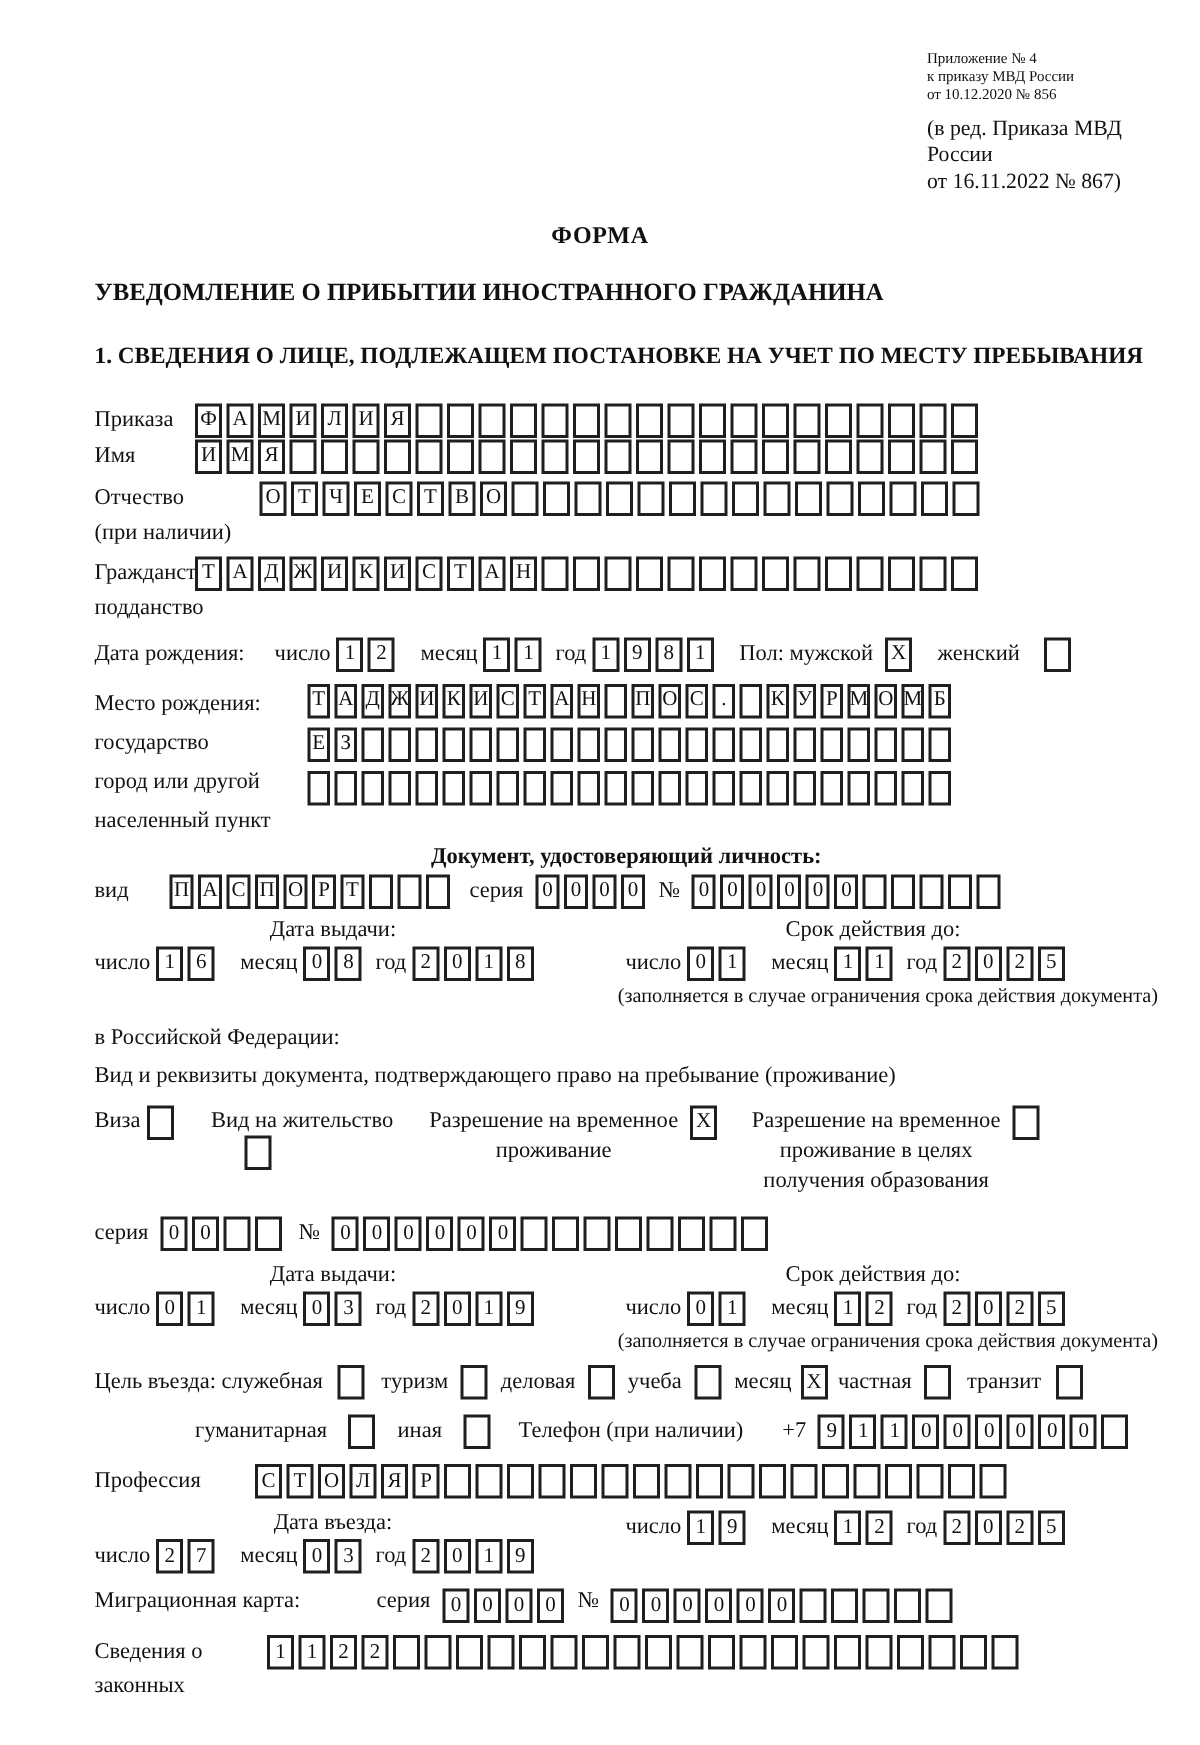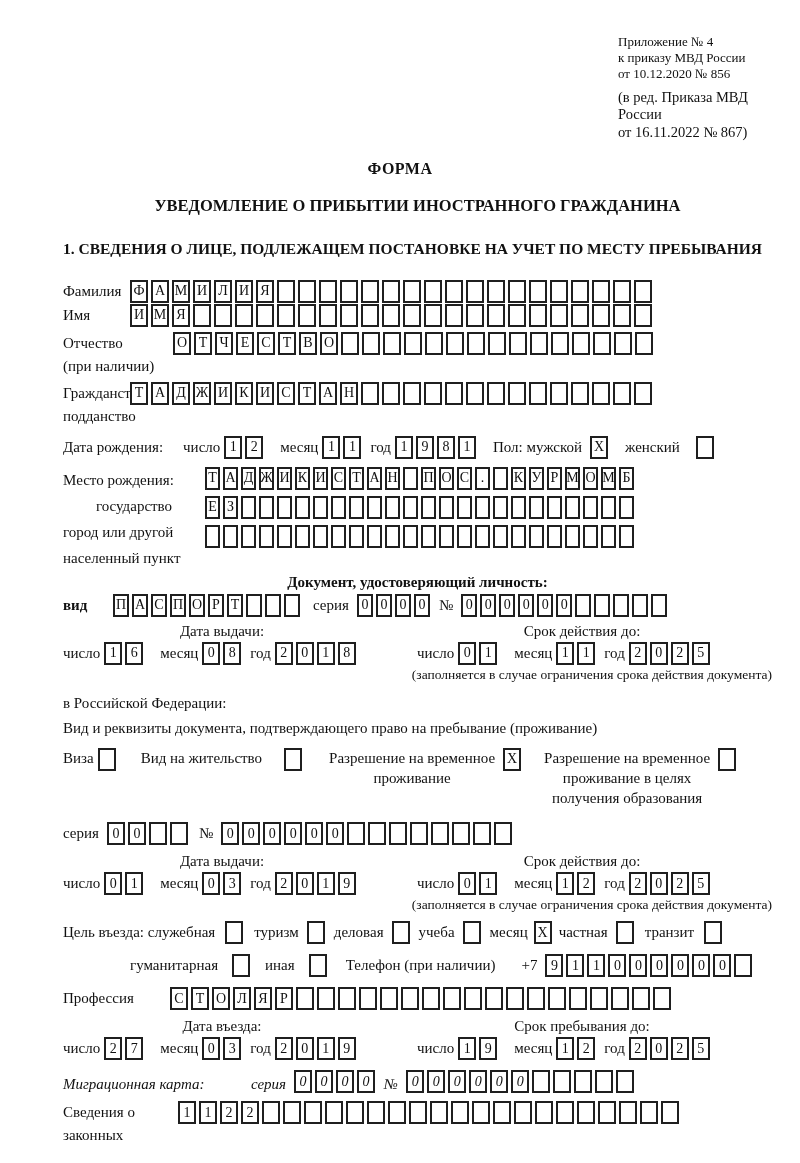--- a/index.html
+++ b/index.html
@@ -5,26 +5,26 @@
   * { margin:0; padding:0; box-sizing:border-box; }
   html,body { background:#fff; }
   body {
     width:800px; height:1163px; overflow:hidden;
     font-family:"Liberation Serif", serif;
     color:#111; font-size:15px;
   }
   .page { padding:34px 28px 0 63px; }
 
   
-  .appendix { margin-left:555px; line-height:1.22; font-size:13px; }
+  .appendix { margin-left:555px; line-height:1.22; font-size:10px; }
   .revision { margin-left:555px; margin-top:7px; line-height:1.22; font-size:14.5px; }
   .forma { text-align:center; margin-top:18px; padding-right:35px; font-weight:bold; font-size:16px; letter-spacing:.5px; }
 
   
-  .title { text-align:center; margin-top:16px; font-weight:bold; font-size:16.5px; line-height:1.45; }
+  .title { margin-top:16px; font-weight:bold; font-size:16.5px; line-height:1.45; }
   .blank-line { display:inline-block; width:58px; border-bottom:2px solid #333; height:14px; margin-left:10px; }
   .sect { margin-top:22px; font-weight:bold; font-size:15.5px; }
 
   
   .frow { display:flex; align-items:flex-start; }
   .lbl { flex:none; line-height:23px; }
   .lbl-lines div { line-height:23px; }
   .cells { display:flex; flex:none; }
   .cell {
     display:inline-flex; align-items:center; justify-content:center;
@@ -69,21 +69,21 @@
   </div>
   <div class="forma">ФОРМА</div>
 
   <div class="title">
     <div>УВЕДОМЛЕНИЕ О ПРИБЫТИИ ИНОСТРАННОГО ГРАЖДАНИНА</div>
   </div>
 
   <div class="sect">1. СВЕДЕНИЯ О ЛИЦЕ, ПОДЛЕЖАЩЕМ ПОСТАНОВКЕ НА УЧЕТ ПО МЕСТУ ПРЕБЫВАНИЯ</div>
 
   <div class="frow" style="margin-top:22px;">
-    <span class="lbl" style="width:67px;">Фамилия</span>
+    <span class="lbl" style="width:67px;">Приказа</span>
     <span class="cells">
         <span class="cell">Ф</span>
         <span class="cell">А</span>
         <span class="cell">М</span>
         <span class="cell">И</span>
         <span class="cell">Л</span>
         <span class="cell">И</span>
         <span class="cell">Я</span>
         <span class="cell"></span>
         <span class="cell"></span>
@@ -228,21 +228,21 @@
       </span>
     <span class="mr8" style="margin-left:14px;">женский</span>
     <span class="cells" style="margin-left:8px;">
         <span class="cell"></span>
       </span>
   </div>
 
   <div class="frow" style="margin-top:8px;">
     <span class="lbl lbl-lines" style="width:142px;">
       <div style="line-height:26px;">Место рождения:</div>
-      <div style="line-height:26px;text-align:center;">государство</div>
+      <div style="line-height:26px;">государство</div>
       <div style="line-height:26px;">город или другой</div>
       <div style="line-height:26px;">населенный пункт</div>
     </span>
     <span>
       <span class="cells bp" style="margin-bottom:6px;">
           <span class="cell">Т</span>
           <span class="cell">А</span>
           <span class="cell">Д</span>
           <span class="cell">Ж</span>
           <span class="cell">И</span>
@@ -317,21 +317,21 @@
           <span class="cell"></span>
           <span class="cell"></span>
           <span class="cell"></span>
         </span>
     </span>
   </div>
 
   <div style="text-align:center; font-weight:bold; margin-top:3px;">Документ, удостоверяющий личность:</div>
 
   <div class="frow inline t" style="margin-top:3px; align-items:center;">
-    <span style="width:50px;font-weight:bold;">вид</span>
+    <span style="width:50px;">вид</span>
     <span class="cells">
         <span class="cell">П</span>
         <span class="cell">А</span>
         <span class="cell">С</span>
         <span class="cell">П</span>
         <span class="cell">О</span>
         <span class="cell">Р</span>
         <span class="cell">Т</span>
         <span class="cell"></span>
         <span class="cell"></span>
@@ -413,21 +413,21 @@
     <div>Вид и реквизиты документа, подтверждающего право на пребывание (проживание)</div>
   </div>
 
   <div class="cbrow">
     <div class="cb">
       <span class="cbl">Виза</span>
       <span class="cells" style="margin-left:4px;">
           <span class="cell"></span>
         </span>
     </div>
-    <div class="cb" style="margin-left:22px;">
+    <div class="cb" style="margin-left:22px;flex-direction:column;">
       <span class="cbl">Вид на жительство</span>
       <span class="cells" style="margin-left:22px;">
           <span class="cell"></span>
         </span>
     </div>
     <div class="cb" style="margin-left:24px;">
       <span class="cbl">
         <div>Разрешение на временное</div>
         <div>проживание</div>
       </span>
@@ -625,21 +625,20 @@
         <span class="w">год</span>
         <span class="cells">
             <span class="cell">2</span>
             <span class="cell">0</span>
             <span class="cell">1</span>
             <span class="cell">9</span>
           </span>
       </div>
     </div>
     <div class="dcol right">
-      <div class="dhead">Срок пребывания до:</div>
       <div class="drow">
         <span class="w">число</span>
         <span class="cells gap">
             <span class="cell">1</span>
             <span class="cell">9</span>
           </span>
         <span class="w ml8">месяц</span>
         <span class="cells gap">
             <span class="cell">1</span>
             <span class="cell">2</span>
@@ -648,21 +647,21 @@
         <span class="cells">
             <span class="cell">2</span>
             <span class="cell">0</span>
             <span class="cell">2</span>
             <span class="cell">5</span>
           </span>
       </div>
     </div>
   </div>
 
-  <div class="frow inline" style="margin-top:10px; align-items:flex-end;font-style:italic;">
+  <div class="frow inline" style="margin-top:10px; align-items:flex-start;">
     <span style="width:188px;">Миграционная карта:</span>
     <span class="mr8">серия</span>
     <span class="cells">
         <span class="cell">0</span>
         <span class="cell">0</span>
         <span class="cell">0</span>
         <span class="cell">0</span>
       </span>
     <span class="mr8" style="margin-left:6px;">№</span>
     <span class="cells">

